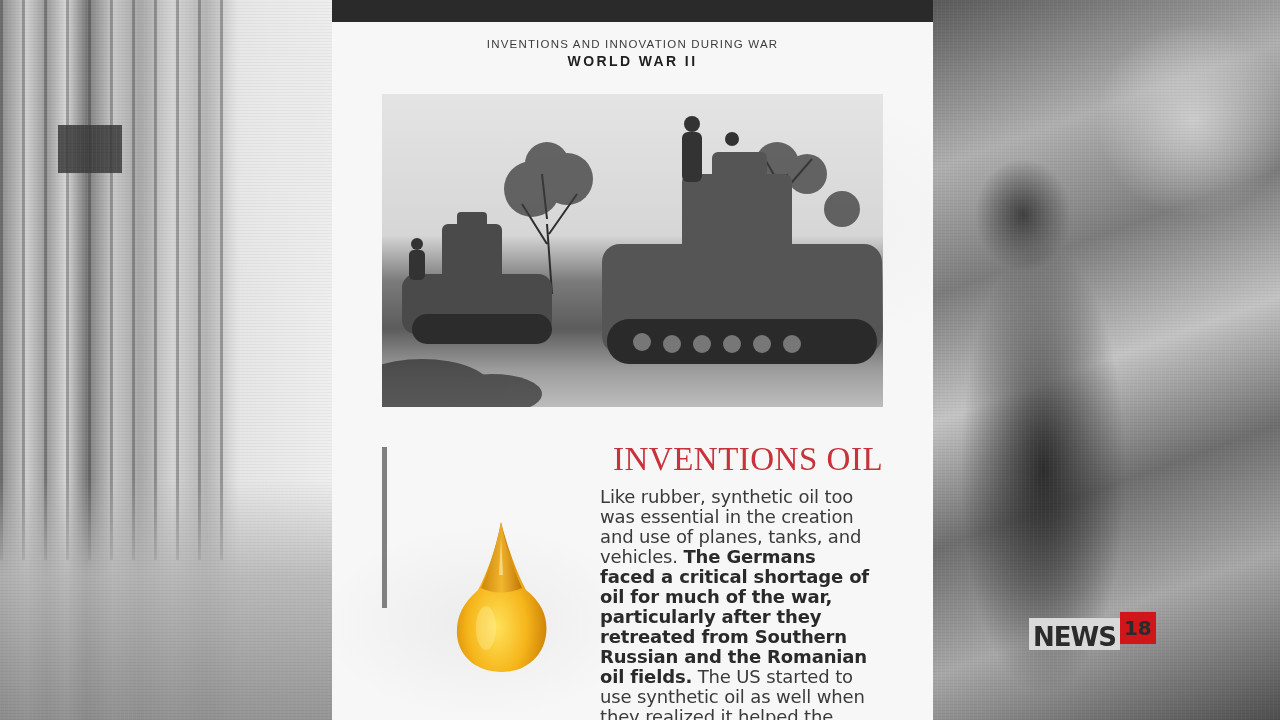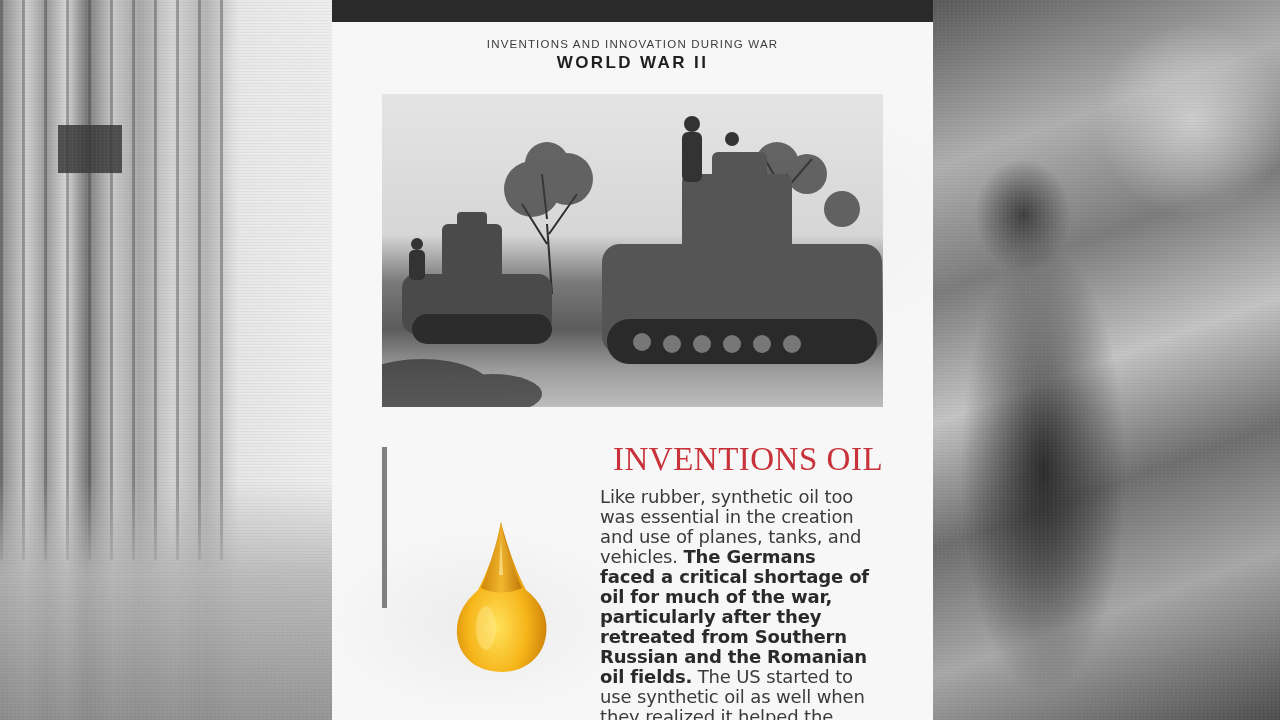--- a/index.html
+++ b/index.html
@@ -45,21 +45,21 @@
   .card { position: absolute; left: 332px; top: 0; width: 601px; height: 720px;
     background:
       radial-gradient(ellipse 200px 120px at 150px 600px, rgba(225,225,225,0.5), rgba(255,255,255,0) 80%),
       radial-gradient(ellipse 240px 160px at 480px 200px, rgba(232,232,232,0.45), rgba(255,255,255,0) 80%),
       #f7f7f7;
     margin-top: 22px;
   }
   .kicker { position: absolute; top: 16px; left: 0; width: 601px; text-align: center;
     font-family: "Liberation Sans", sans-serif; font-size: 11.5px; letter-spacing: 1.2px; color: #3c3c3c; }
   .series { position: absolute; top: 31px; left: 0; width: 601px; text-align: center;
-    font-family: "Liberation Sans", sans-serif; font-size: 17px; font-weight: bold; letter-spacing: 2.4px; color: #1f1f1f; }
+    font-family: "Liberation Sans", sans-serif; font-size: 14px; font-weight: bold; letter-spacing: 2.4px; color: #1f1f1f; }
 
   .hero { position: absolute; left: 50px; top: 72px; width: 501px; height: 313px; overflow: hidden;
     background: linear-gradient(180deg, #e4e4e4 0%, #d6d6d6 45%, #7a7a7a 60%, #5c5c5c 75%, #9c9c9c 88%, #bdbdbd 100%);
   }
   .hero svg { position: absolute; inset: 0; }
 
   .accent-bar { position: absolute; left: 50px; top: 425px; width: 5px; height: 161px; background: #808080; }
 
   .drop { position: absolute; left: 124px; top: 498px; width: 92px; height: 154px; }
 
@@ -167,14 +167,18 @@
         <ellipse cx="30" cy="108" rx="10" ry="22" fill="#fff3a8" opacity="0.35"></ellipse>
         <path d="M45 18 L47 55 L43 55 Z" fill="#fff0b0" opacity="0.6"></path>
       </svg>
     </div>
 
     <h1 class="title">INVENTIONS OIL</h1>
 
     <p class="body"><span>Like rubber, synthetic oil too was essential in the creation and use of planes, tanks, and vehicles. </span><b>The Germans faced a critical shortage of oil for much of the war, particularly after they retreated from Southern Russian and the Romanian oil fields.</b><span> The US started to use synthetic oil as well when they realized it helped the airplane engines run better and stay cleaner for longer.</span></p>
   </div>
 
+  <div class="logo">
+    <span class="logo-news">NEWS</span>
+    <span class="logo-num">18</span>
+  </div>
 
 </div>
 
 </body></html>

